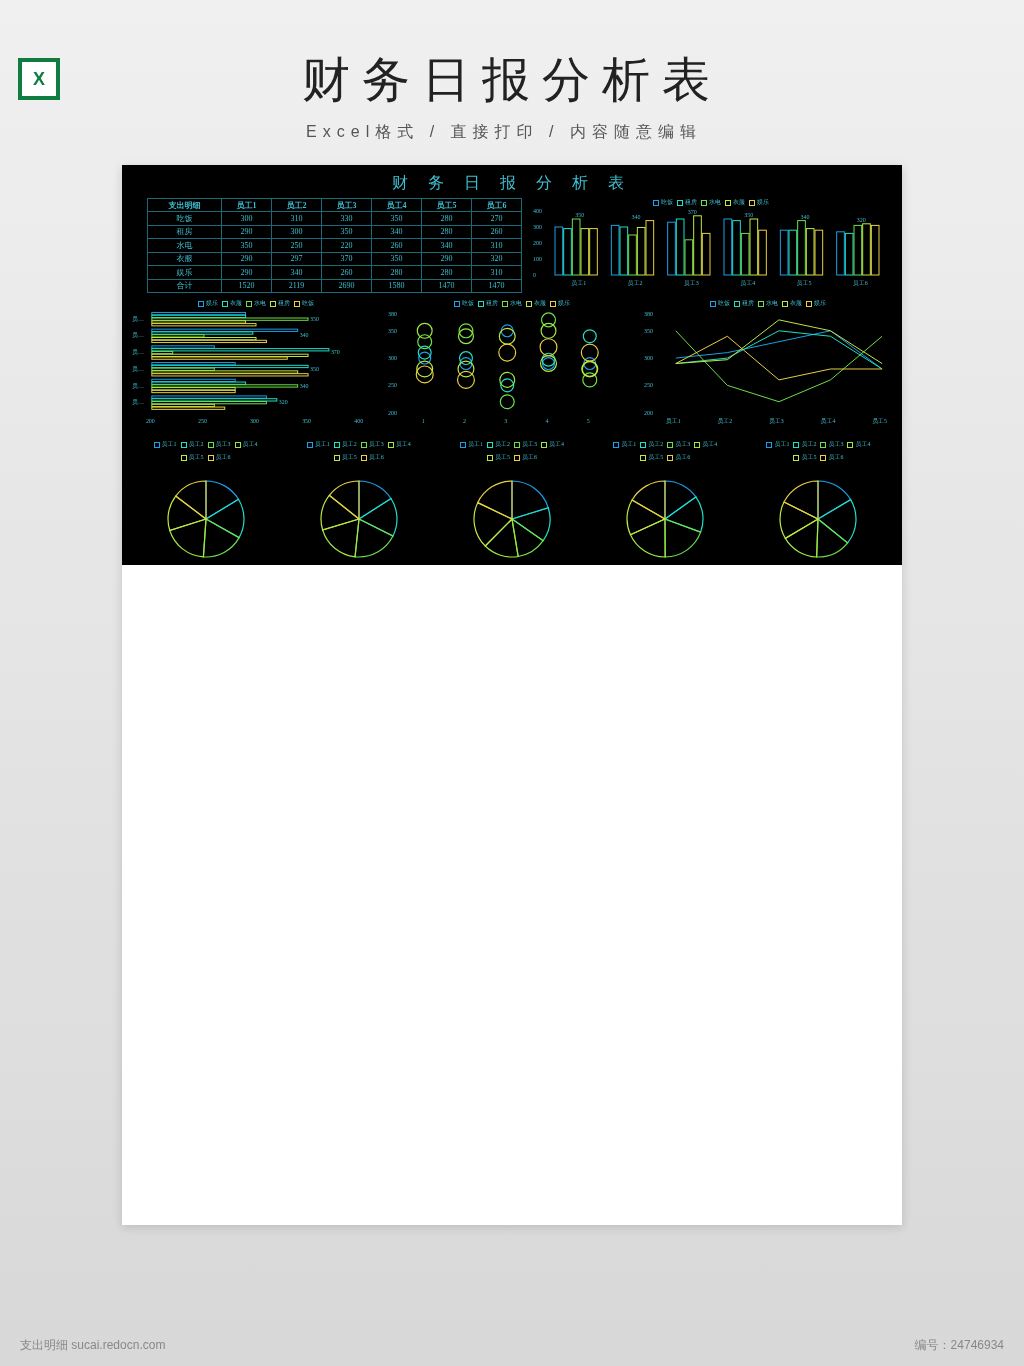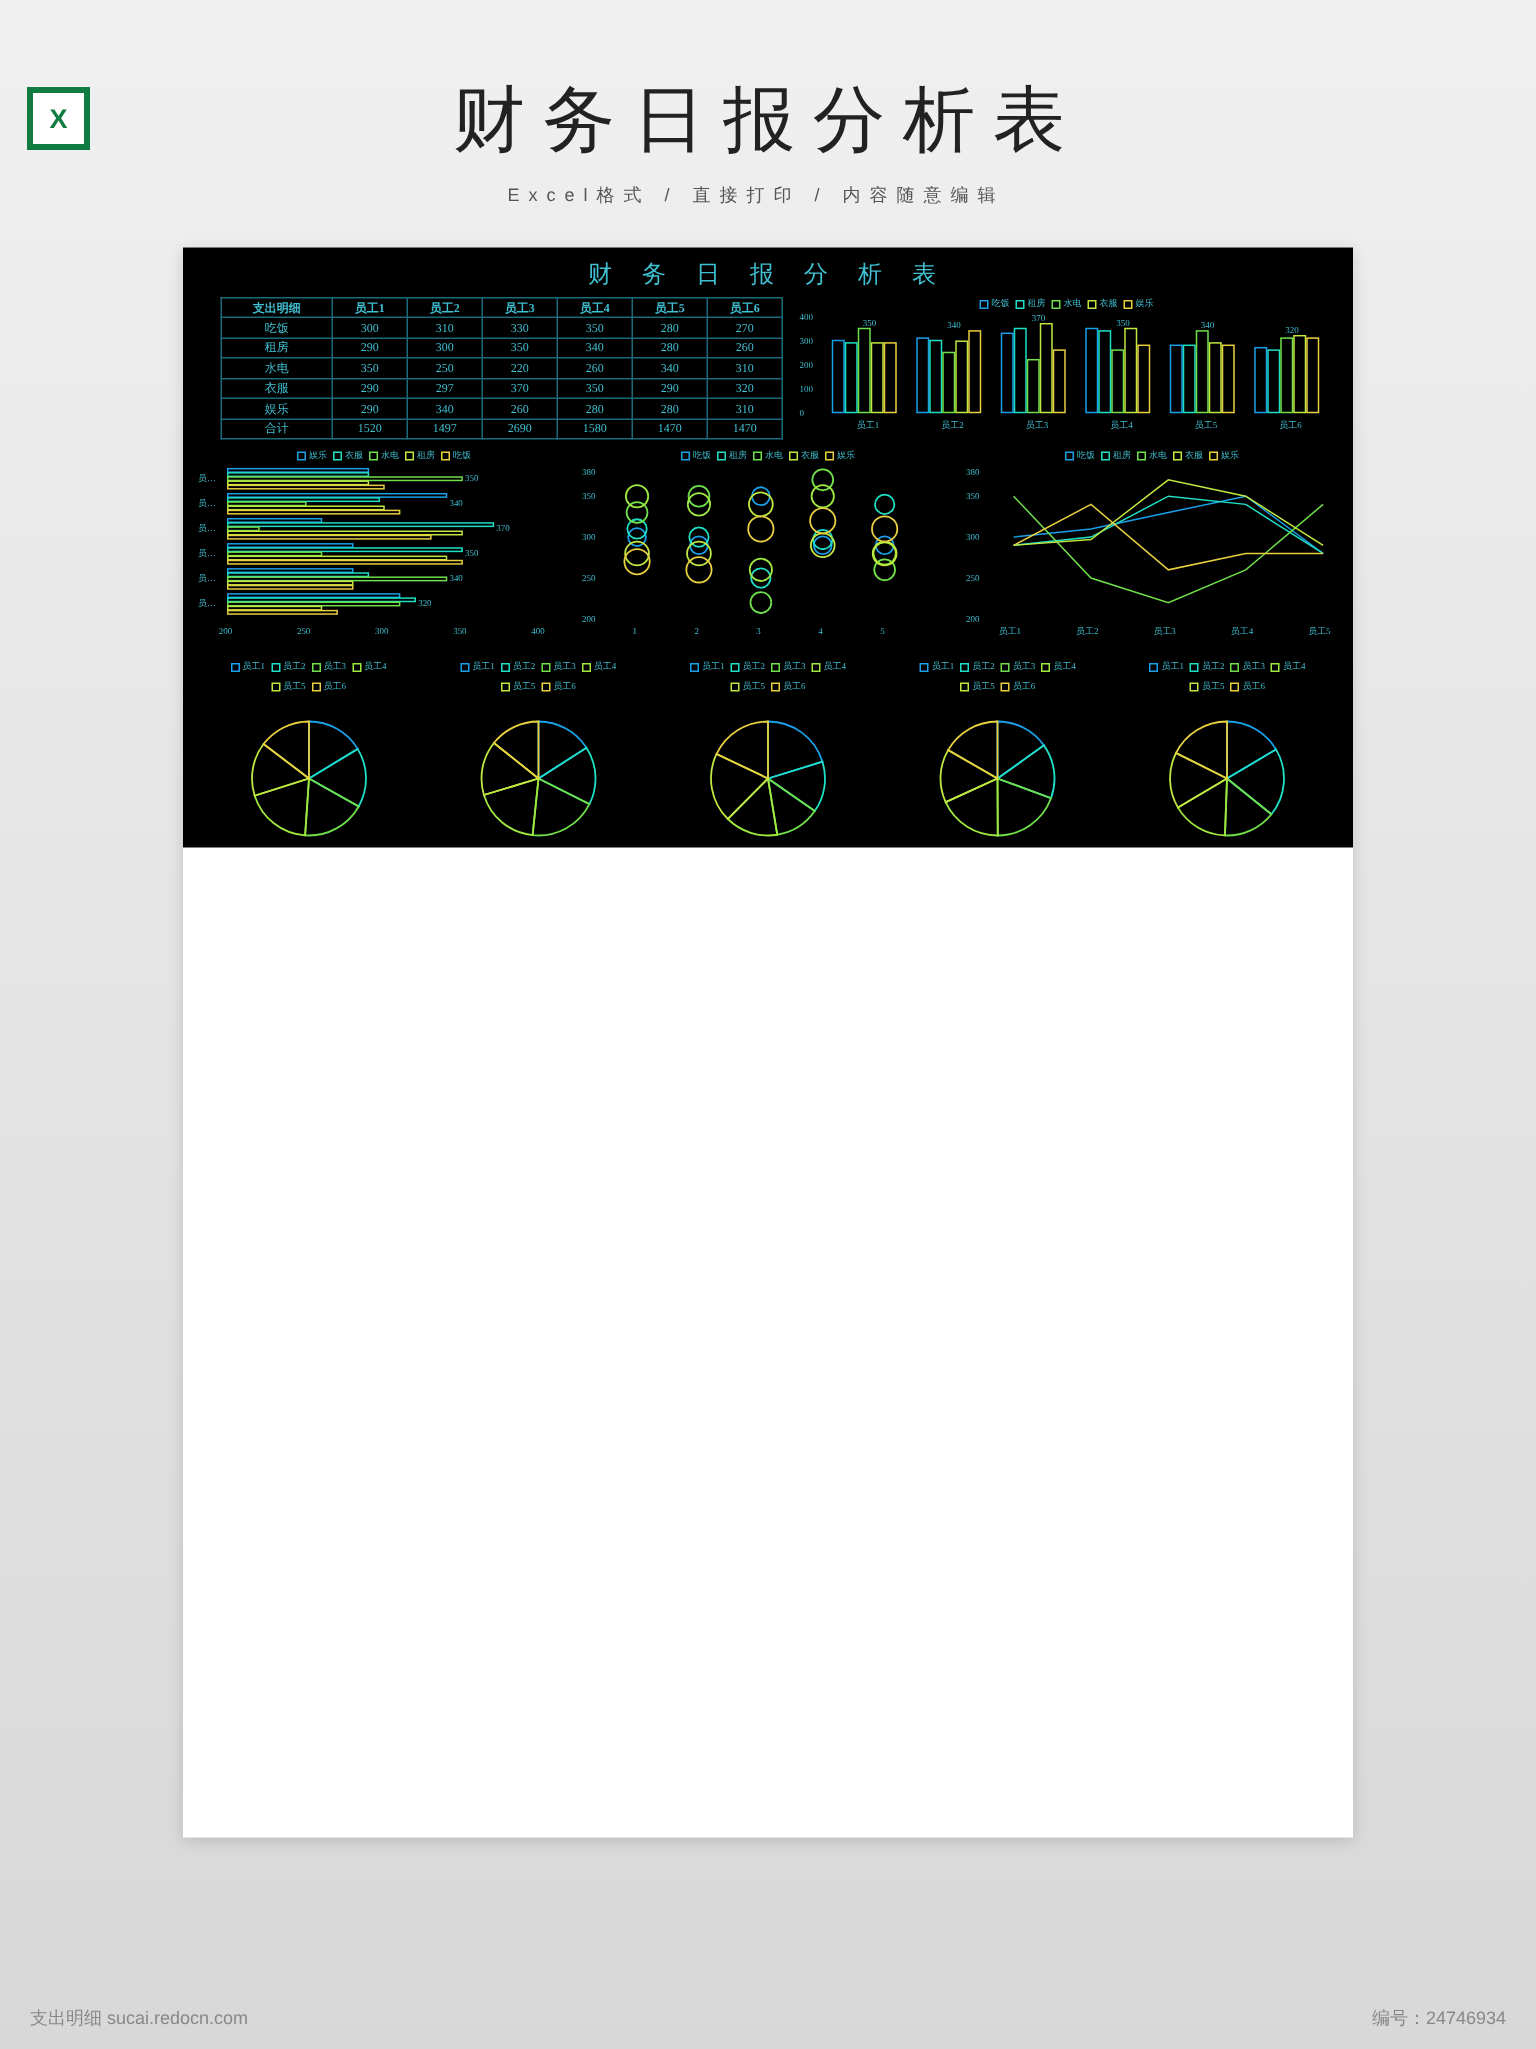--- a/index.html
+++ b/index.html
@@ -42,21 +42,21 @@
     letter-spacing: 12px;
     color: #222;
     font-weight: 400;
   }
   .subtitle {
     position: absolute;
     top: 122px;
     left: 0;
     right: 16px;
     text-align: center;
-    font-size: 12px;
+    font-size: 16px;
     letter-spacing: 6px;
     color: #555;
   }
   .doc-frame {
     position: absolute;
     top: 165px;
     left: 122px;
     width: 780px;
     height: 1060px;
     background: white;
@@ -179,21 +179,21 @@
               <td>290</td>
               <td>340</td>
               <td>260</td>
               <td>280</td>
               <td>280</td>
               <td>310</td>
             </tr>
             <tr>
               <td>合计</td>
               <td>1520</td>
-              <td>1497</td>
+              <td>2119</td>
               <td>2690</td>
               <td>1580</td>
               <td>1470</td>
               <td>1470</td>
             </tr>
           </tbody>
       </table>
       <div class="bar-chart-top">
         <div class="legend-row" id="legend-top">
             <span class="legend-item"><span class="legend-sq" style="border-color:#1aa0e8"></span>吃饭</span>

